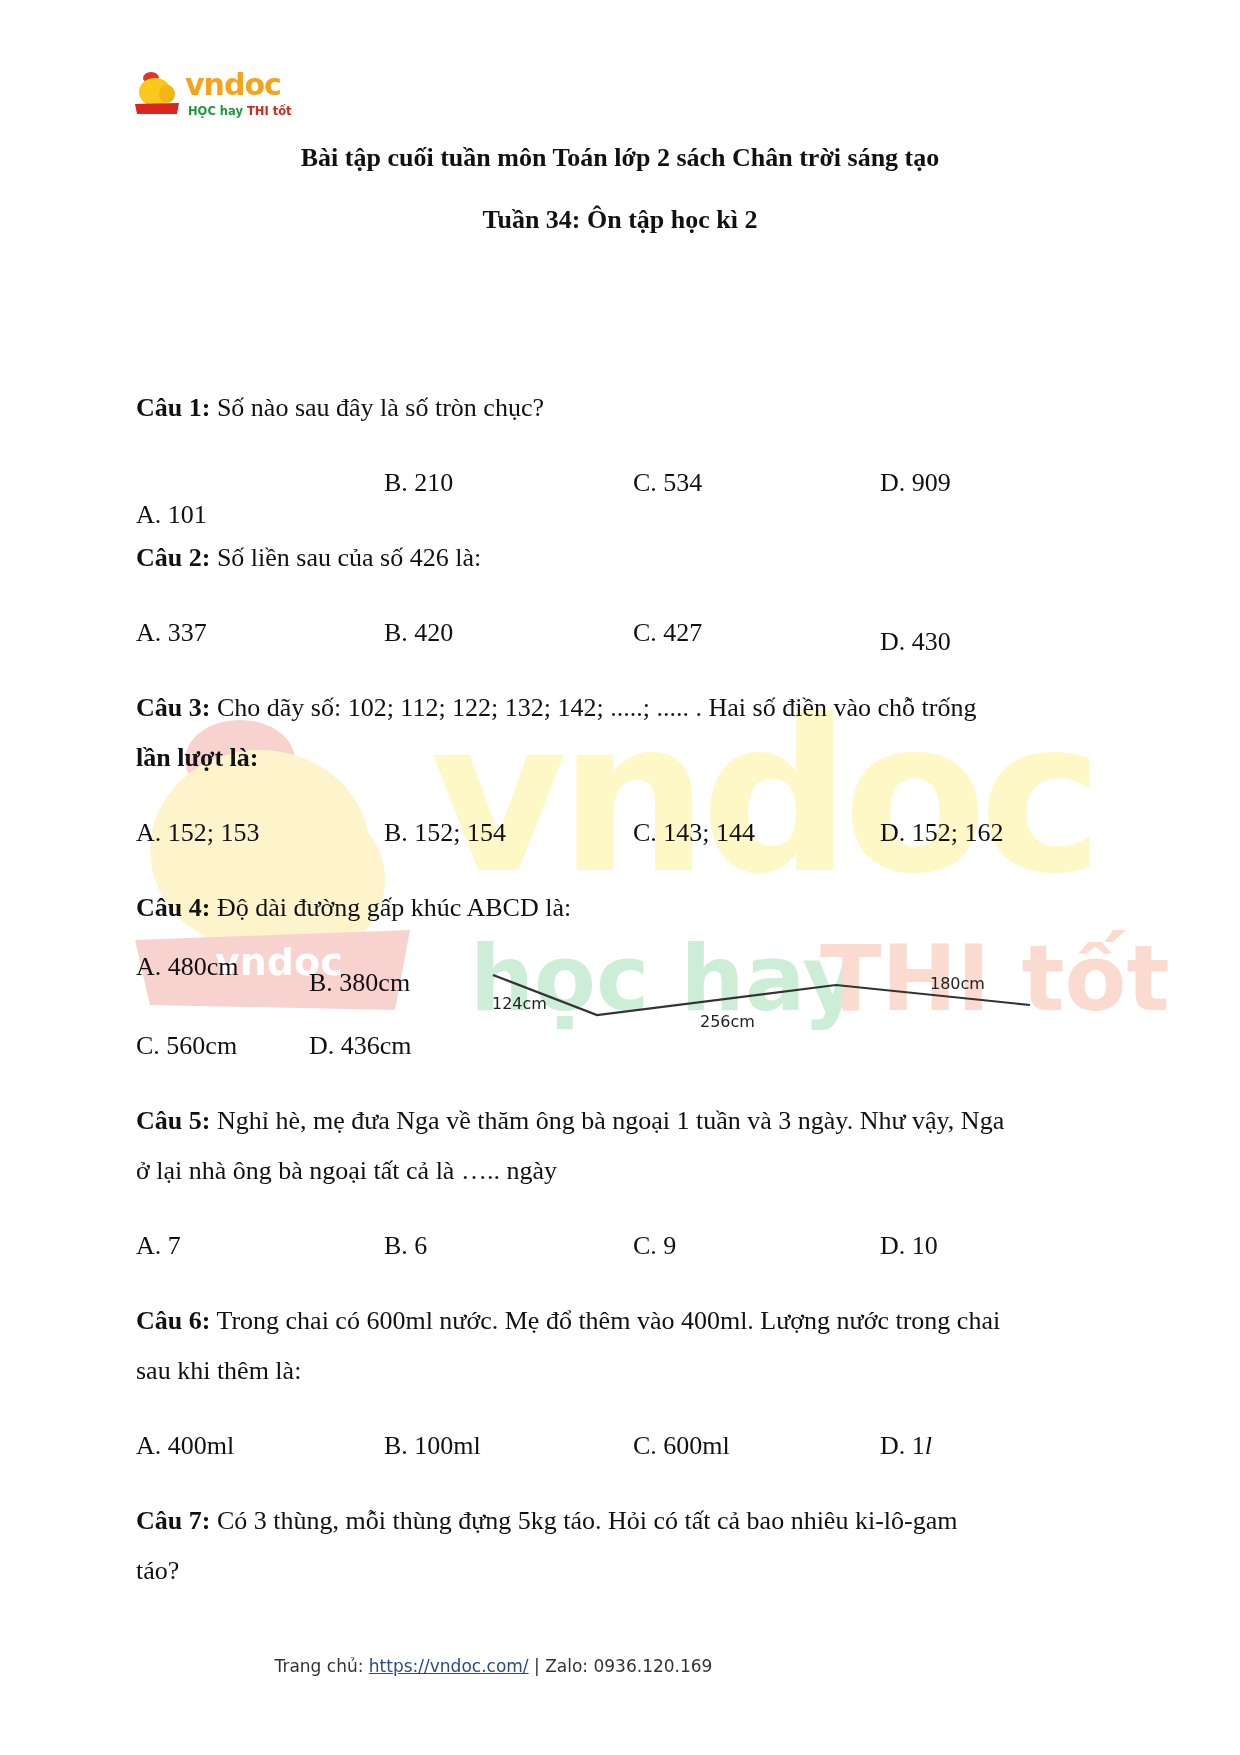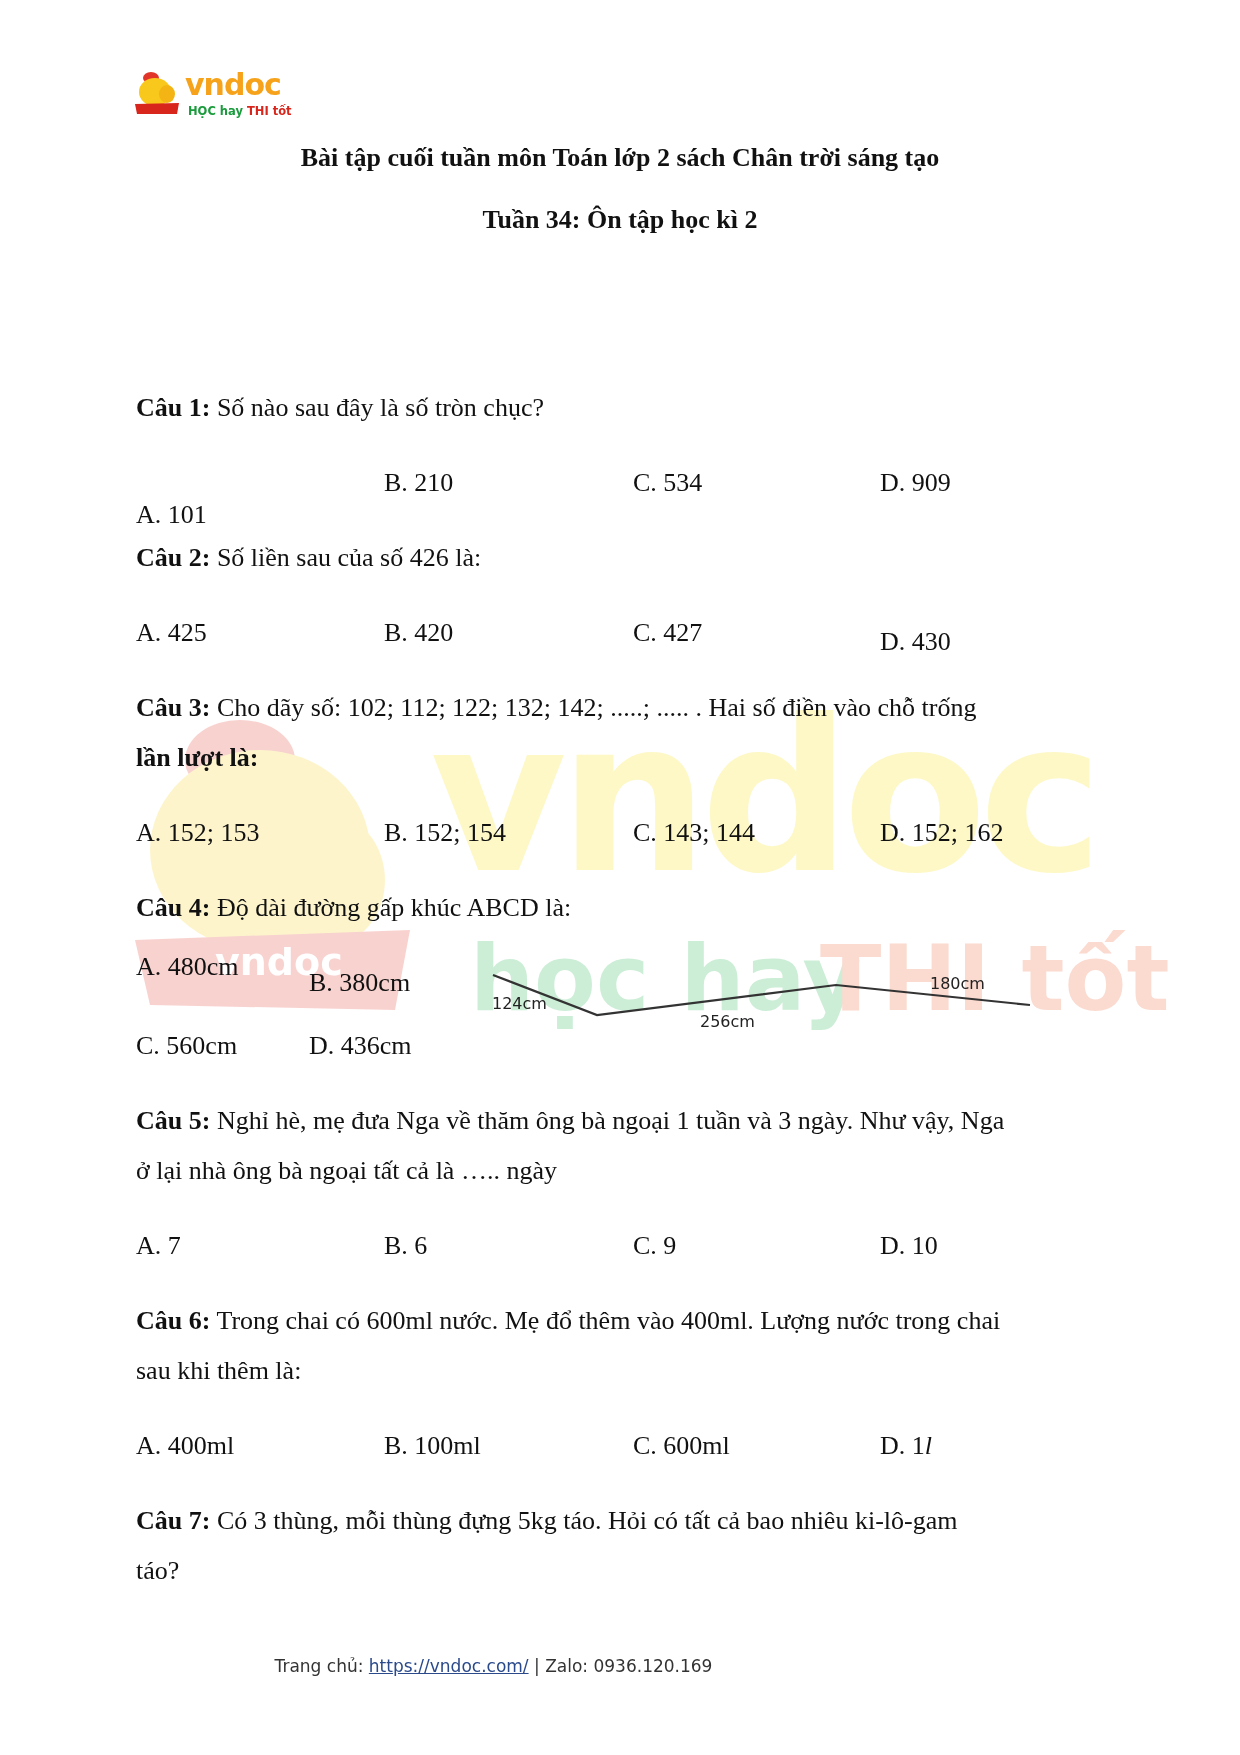--- a/index.html
+++ b/index.html
@@ -80,21 +80,21 @@
     <b>Câu 1:</b> <span>Số nào sau đây là số tròn chục?</span>
   </div>
   <div class="opt c1" style="top:468px;margin-top:32px;">A. 101</div>
   <div class="opt c2" style="top:468px;">B. 210</div>
   <div class="opt c3" style="top:468px;">C. 534</div>
   <div class="opt c4" style="top:468px;">D. 909</div>
 
   <div class="line" style="top:543px;">
     <b>Câu 2:</b> <span>Số liền sau của số 426 là:</span>
   </div>
-  <div class="opt c1" style="top:618px;">A. 425</div>
+  <div class="opt c1" style="top:618px;">A. 337</div>
   <div class="opt c2" style="top:618px;">B. 420</div>
   <div class="opt c3" style="top:618px;">C. 427</div>
   <div class="opt c4" style="top:599px;margin-top:28px;">D. 430</div>
 
   <div class="line" style="top:693px;">
     <b>Câu 3:</b> <span>Cho dãy số: 102; 112; 122; 132; 142; .....; ..... . Hai số điền vào chỗ trống</span>
   </div>
   <div class="line" style="top:743px;font-weight:bold;">lần lượt là:</div>
   <div class="opt c1" style="top:818px;">A. 152; 153</div>
   <div class="opt c2" style="top:818px;">B. 152; 154</div>

